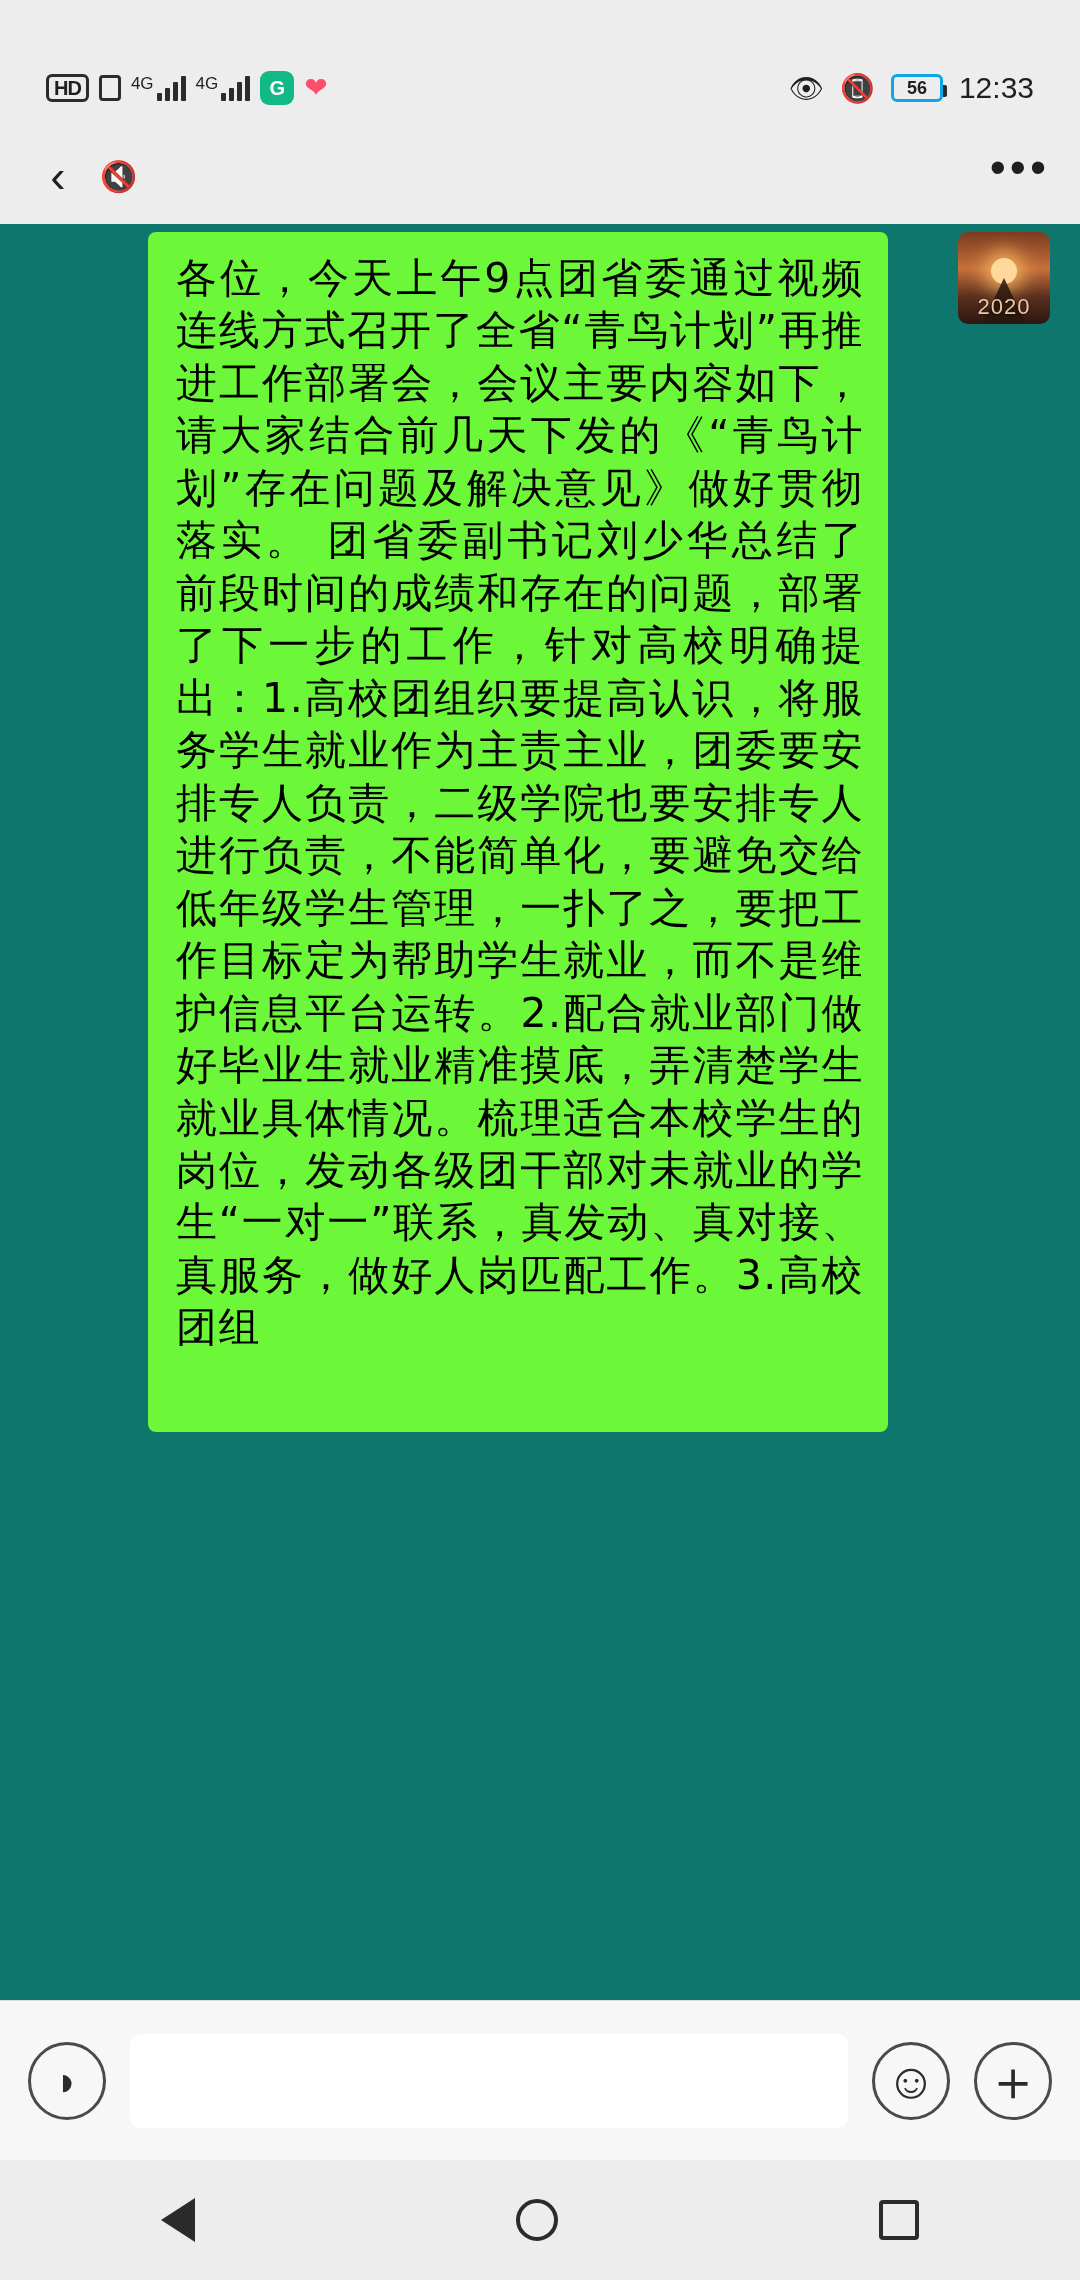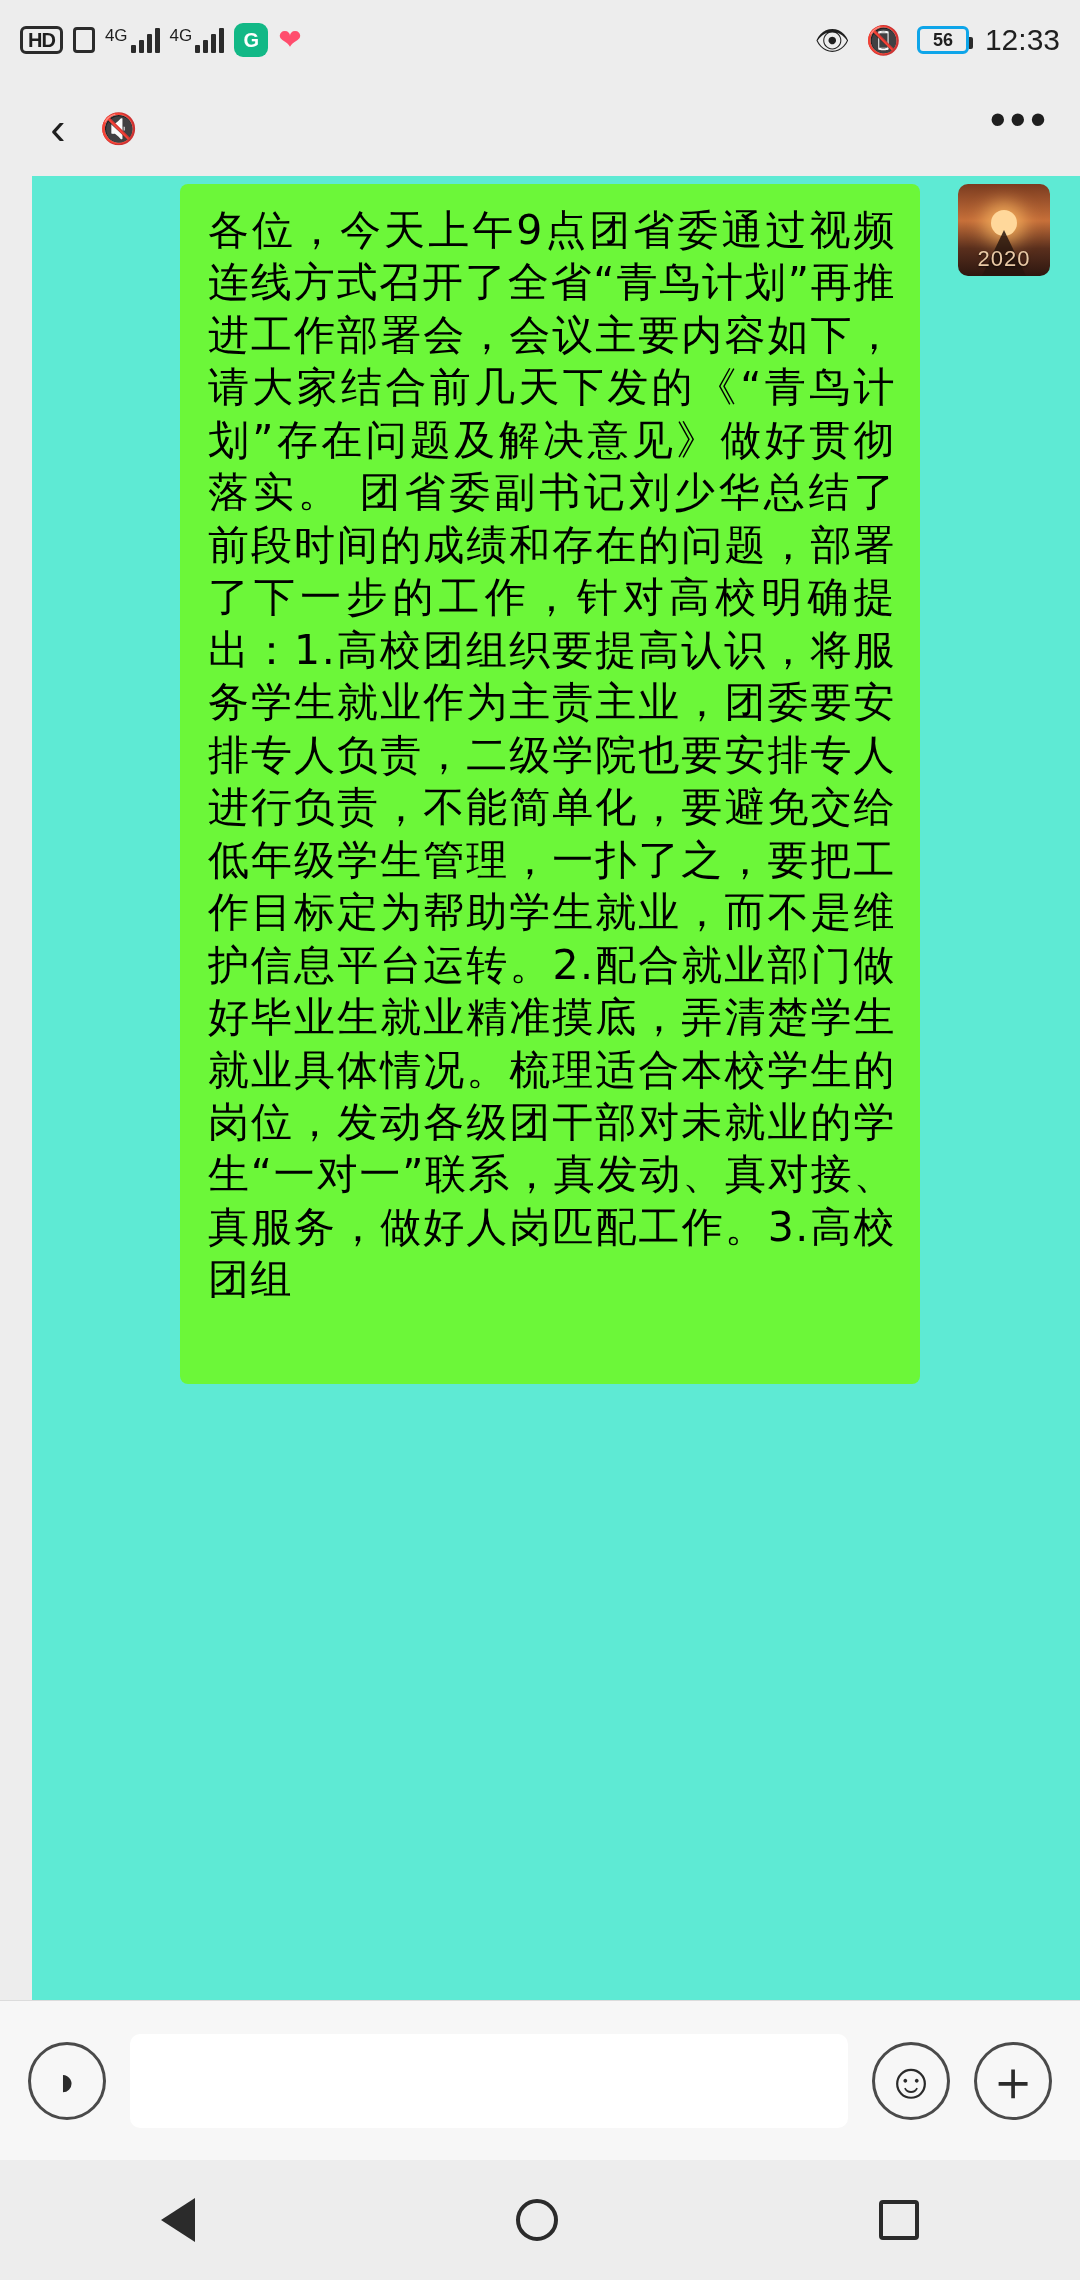--- a/index.html
+++ b/index.html
@@ -16,24 +16,25 @@
     display:flex;
     flex-direction:column;
   }
 
   
   .statusbar {
     height:80px;
     flex:0 0 80px;
     display:flex;
     align-items:center;
-    padding:0 20px;
+    padding:0 46px;
     background:#ededed;
     color:#1f1f1f;
     font-size:26px;
+    margin-top:48px;
   }
   .sb-left { display:flex; align-items:center; gap:10px; }
   .sb-right { margin-left:auto; display:flex; align-items:center; gap:16px; }
   .hd-badge {
     border:3px solid #2b2b2b;
     border-radius:6px;
     font-size:20px;
     font-weight:bold;
     padding:1px 5px;
     line-height:1;
@@ -103,23 +104,22 @@
     letter-spacing:4px;
     color:#1f1f1f;
     padding-bottom:18px;
     line-height:0.4;
   }
 
   
   .chat {
     flex:1 1 auto;
     position:relative;
-    background:#5eead4;
+    background:#0f766e;
     overflow:hidden;
-    margin-left:32px;
   }
   .avatar {
     position:absolute;
     top:8px; right:30px;
     width:92px;height:92px;
     border-radius:10px;
     background:linear-gradient(180deg,#7a3b20 0%,#c7703a 40%,#5a2f1d 70%,#2d1710 100%);
     overflow:hidden;
     display:flex;align-items:flex-end;justify-content:center;
   }

